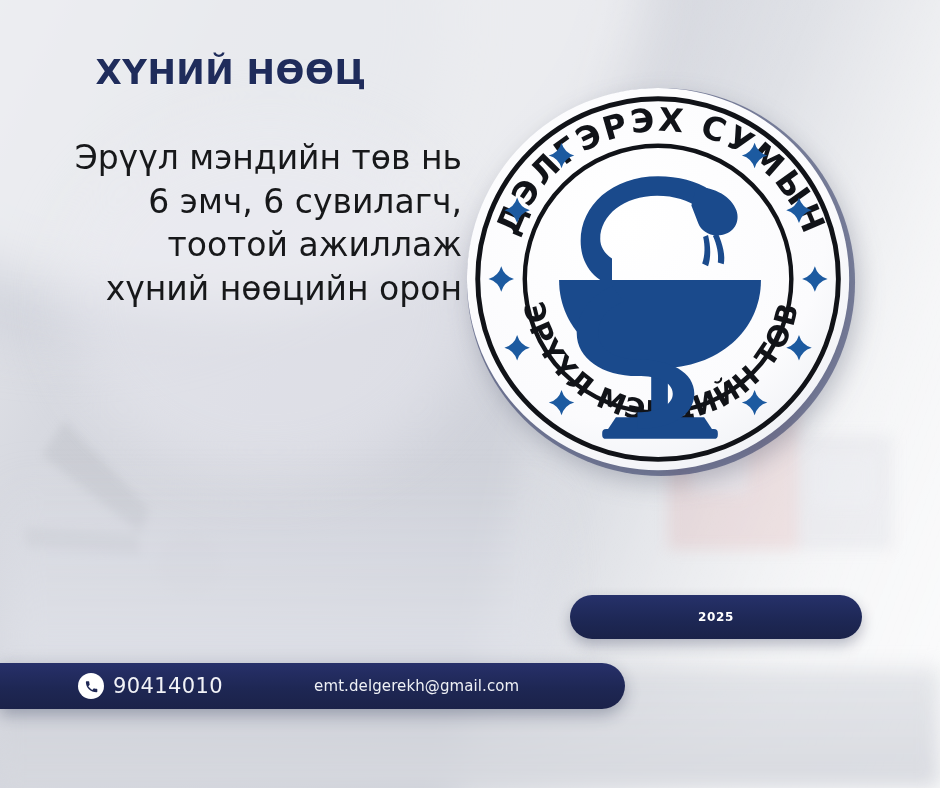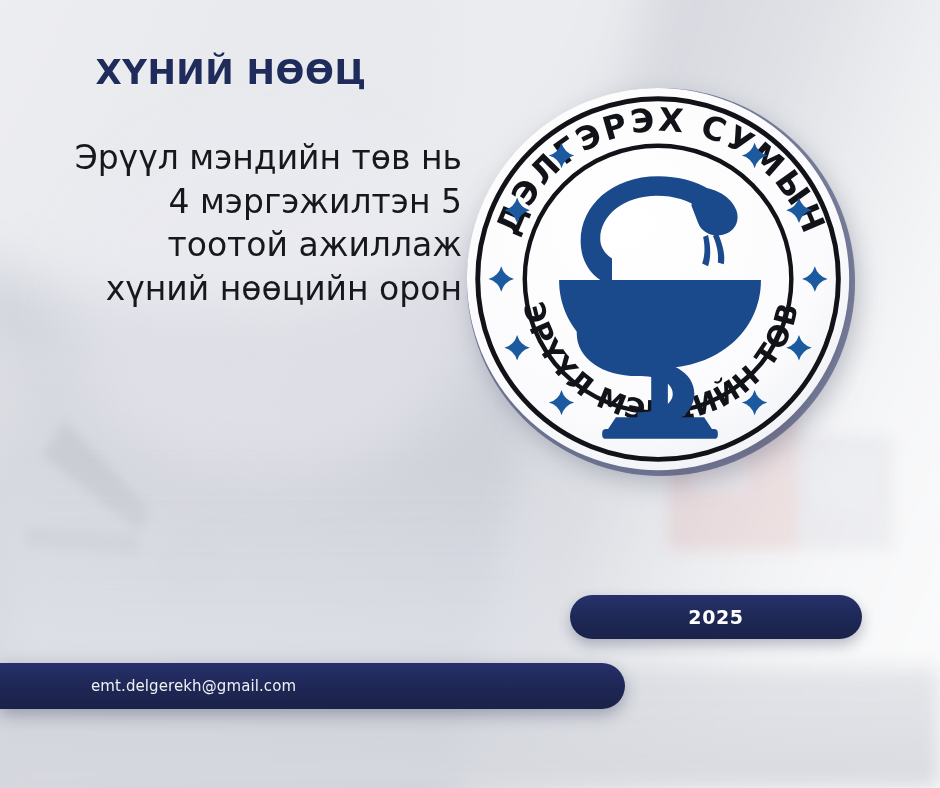--- a/index.html
+++ b/index.html
@@ -64,21 +64,21 @@
 
   
   .year-pill{
     position:absolute;left:570px;top:595px;width:292px;height:44px;
     background:linear-gradient(180deg,#26316a 0%,#1d2754 60%,#1a2249 100%);
     border-radius:22px;
     display:flex;align-items:center;justify-content:center;
     box-shadow:0 6px 14px rgba(35,42,75,.30);
   }
   .year-pill span{
-    color:#ffffff;font-size:19px;font-weight:bold;letter-spacing:.6px;text-align:right;
+    color:#ffffff;font-size:12px;font-weight:bold;letter-spacing:.6px;text-align:right;
   }
 
   
   .contact-bar{
     position:absolute;left:0;top:663px;width:625px;height:46px;
     background:linear-gradient(180deg,#27306a 0%,#1e2754 55%,#1b2249 100%);
     border-top-right-radius:23px;border-bottom-right-radius:23px;
     display:flex;align-items:center;
     box-shadow:0 6px 16px rgba(35,42,75,.32);
   }
@@ -124,21 +124,21 @@
     </svg>
   </div>
 
   <div class="bg-mid"></div>
   <div class="bg-strip"></div>
 
   <div class="headline">ХҮНИЙ НӨӨЦ</div>
 
   <div class="body-copy">
     <span class="ln">Эрүүл мэндийн төв нь</span>
-    <span class="ln">4 мэргэжилтэн 5</span>
+    <span class="ln">6 эмч, 6 сувилагч,</span>
     <span class="ln">тоотой ажиллаж</span>
     <span class="ln">хүний нөөцийн орон</span>
   </div>
 
   <div id="seal">
     <svg viewBox="0 0 400 400" xmlns="http://www.w3.org/2000/svg">
       <defs>
         <path id="arcTop" d="M 46 200 A 154 154 0 0 1 354 200"></path>
         <path id="arcBottom" d="M 58 200 A 142 142 0 0 0 342 200"></path>
         <radialGradient id="faceGrad" cx="42%" cy="36%" r="72%">
@@ -217,16 +217,24 @@
                  C 136 238 146 226 162 220 Z"></path>
       </g>
     </svg>
   </div>
 
   <div class="year-pill">
     <span>2025</span>
   </div>
 
   <div class="contact-bar">
+    <div class="phone-wrap">
+      <span class="phone-badge">
+        <svg viewBox="0 0 24 24" xmlns="http://www.w3.org/2000/svg">
+          <path fill="#1e2754" d="M6.6 10.8c1.4 2.8 3.8 5.1 6.6 6.6l2.2-2.2c.3-.3.7-.4 1.1-.2 1.2.4 2.5.6 3.8.6.6 0 1 .4 1 1V20c0 .6-.4 1-1 1C10.3 21 3 13.7 3 4.7c0-.6.4-1 1-1h3.4c.6 0 1 .4 1 1 0 1.3.2 2.6.6 3.8.1.4 0 .8-.2 1.1l-2.2 2.2z"></path>
+        </svg>
+      </span>
+      <span class="phone-num">90414010</span>
+    </div>
     <span class="email-txt">emt.delgerekh@gmail.com</span>
   </div>
 
 </div>
 
 </body></html>

